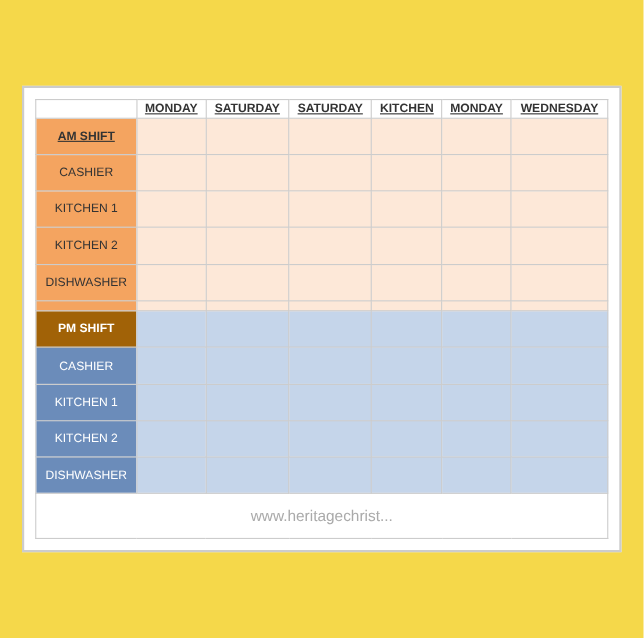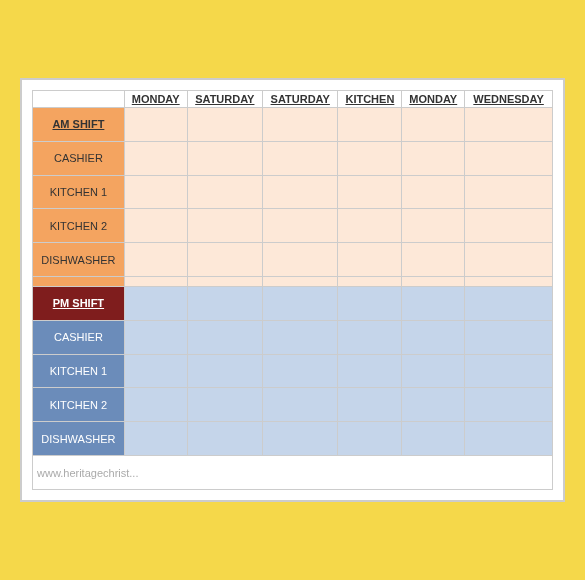--- a/index.html
+++ b/index.html
@@ -43,48 +43,47 @@
       font-weight: bold;
       font-size: 11px;
       text-decoration: underline;
     }
     .row-label-am-sub {
       background-color: #f4a460;
       color: #333;
       font-size: 11px;
     }
     .row-label-pm {
-      background-color: #7f1d1d;
+      background-color: #a16207;
       color: #fff;
       font-weight: bold;
       font-size: 11px;
-      text-decoration: underline;
     }
     .row-label-pm-sub {
       background-color: #6b8cba;
       color: #fff;
       font-size: 11px;
     }
     .cell-am {
       background-color: #fde8d8;
     }
     .cell-pm {
       background-color: #c5d5ea;
     }
     .empty-label {
       background-color: #f4a460;
     }
     .header-row th:first-child {
       background: #fff;
       border: 1px solid #ccc;
     }
     .watermark {
-      font-size: 11px;
+      font-size: 14px;
       color: #aaa;
-      text-align: left;
+      text-align: center;
     }
   </style>
 </head>
 <body>
 
 <div class="container">
   <table>
     <thead>
       <tr class="header-row">
         <th></th>

